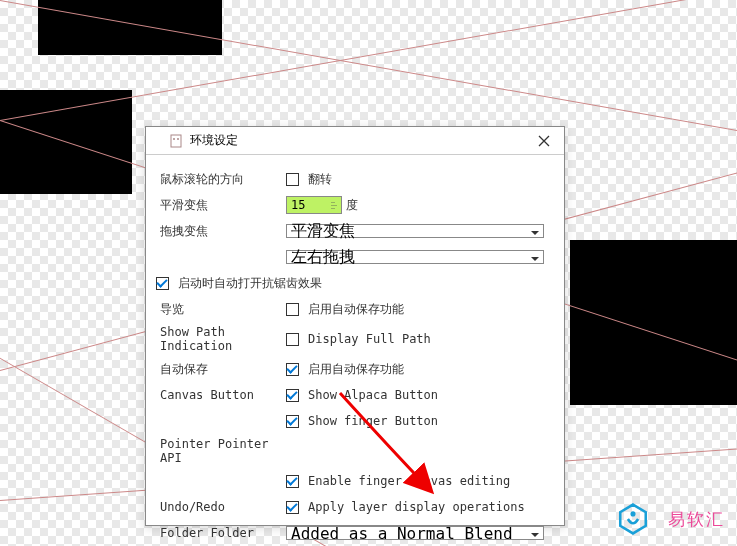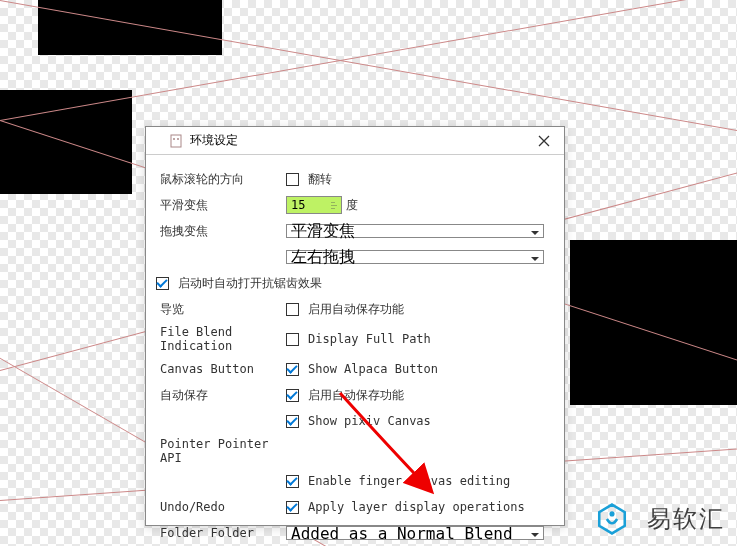--- a/index.html
+++ b/index.html
@@ -136,21 +136,21 @@
   left: 335px; top: 388px;
   width: 120px; height: 120px;
   pointer-events: none;
 }
 
 
 .wm {
   position: absolute;
   right: 12px; bottom: 10px;
   display: flex; align-items: center; gap: 18px;
-  color: #404040; font-size: 24px; font-weight: 500;
+  color: #ec4899; font-size: 17px; font-weight: 500;
   letter-spacing: 2px;
 }
 .wm svg { width: 34px; height: 34px; }
 </style>
 </head>
 <body>
 
 <div class="checker"></div>
 <div class="blk blk1"></div>
 <div class="blk blk2"></div>
@@ -220,48 +220,48 @@
 
     <div class="row">
       <div class="lbl">导览</div>
       <div class="ctrl">
         <span class="chk"></span>
         <span class="chktxt">启用自动保存功能</span>
       </div>
     </div>
 
     <div class="row">
-      <div class="lbl">File Blend Indication</div>
+      <div class="lbl">Show Path Indication</div>
       <div class="ctrl">
         <span class="chk"></span>
         <span class="chktxt">Display Full Path</span>
       </div>
     </div>
 
     <div class="row">
+      <div class="lbl">自动保存</div>
+      <div class="ctrl">
+        <span class="chk on"></span>
+        <span class="chktxt">启用自动保存功能</span>
+      </div>
+    </div>
+
+    <div class="row">
       <div class="lbl">Canvas Button</div>
       <div class="ctrl">
         <span class="chk on"></span>
         <span class="chktxt">Show Alpaca Button</span>
       </div>
     </div>
 
     <div class="row">
-      <div class="lbl">自动保存</div>
-      <div class="ctrl">
-        <span class="chk on"></span>
-        <span class="chktxt">启用自动保存功能</span>
-      </div>
-    </div>
-
-    <div class="row">
       <div class="lbl"></div>
       <div class="ctrl">
         <span class="chk on"></span>
-        <span class="chktxt">Show pixiv Canvas</span>
+        <span class="chktxt">Show finger Button</span>
       </div>
     </div>
 
     <div class="row">
       <div class="lbl">Pointer Pointer API</div>
     </div>
 
     <div class="row">
       <div class="lbl"></div>
       <div class="ctrl">

